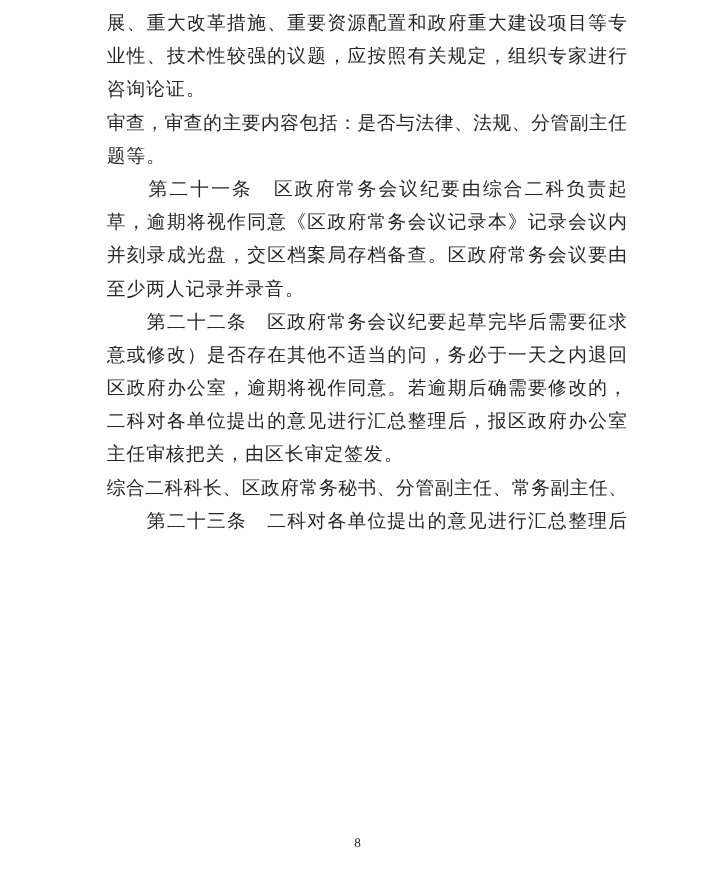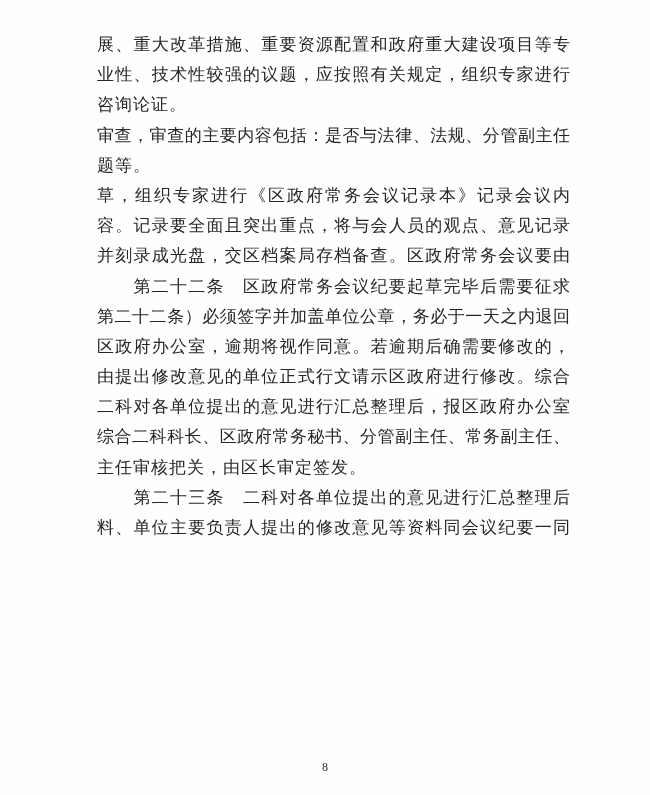--- a/index.html
+++ b/index.html
@@ -12,21 +12,21 @@
     width: 650px;
     height: 795px;
     background: #fefefe;
     overflow: hidden;
     font-family: "Liberation Serif", "DejaVu Serif", serif;
     color: #262626;
   }
   .doc-body {
     position: absolute;
     left: 97px;
-    top: 30px;
+    top: 6px;
     width: 473px;
   }
   .line {
     font-size: 17px;
     height: 30.2px;
     line-height: 30.2px;
     white-space: nowrap;
     overflow: hidden;
     letter-spacing: 1px;
     text-rendering: optimizeLegibility;
@@ -54,30 +54,29 @@
 </head>
 <body>
 
 <div class="page">
   <div class="doc-body">
       <div class="line full">展、重大改革措施、重要资源配置和政府重大建设项目等专</div>
       <div class="line full">业性、技术性较强的议题，应按照有关规定，组织专家进行</div>
       <div class="line">咨询论证。</div>
       <div class="line full">审查，审查的主要内容包括：是否与法律、法规、分管副主任</div>
       <div class="line">题等。</div>
-      <div class="line full">草，组织专家进行《区政府常务会议记录本》记录会议内</div>
-      <div class="line full">容。记录要全面且突出重点，将与会人员的观点、意见记录</div>
+      <div class="line full">　　第二十一条　区政府常务会议纪要由综合二科负责起</div>
+      <div class="line full">草，逾期将视作同意《区政府常务会议记录本》记录会议内</div>
       <div class="line full">并刻录成光盘，交区档案局存档备查。区政府常务会议要由</div>
+      <div class="line">至少两人记录并录音。</div>
       <div class="line full">　　第二十二条　区政府常务会议纪要起草完毕后需要征求</div>
-      <div class="line full">第二十二条）必须签字并加盖单位公章，务必于一天之内退回</div>
+      <div class="line full">意或修改）是否存在其他不适当的问，务必于一天之内退回</div>
       <div class="line full">区政府办公室，逾期将视作同意。若逾期后确需要修改的，</div>
-      <div class="line full">由提出修改意见的单位正式行文请示区政府进行修改。综合</div>
       <div class="line full">二科对各单位提出的意见进行汇总整理后，报区政府办公室</div>
+      <div class="line">主任审核把关，由区长审定签发。</div>
       <div class="line full">综合二科科长、区政府常务秘书、分管副主任、常务副主任、</div>
-      <div class="line">主任审核把关，由区长审定签发。</div>
       <div class="line full">　　第二十三条　二科对各单位提出的意见进行汇总整理后</div>
-      <div class="line full">料、单位主要负责人提出的修改意见等资料同会议纪要一同</div>
     </div>
 
   <div class="page-footer">
     <span class="page-number">8</span>
   </div>
 </div>
 
 </body></html>

